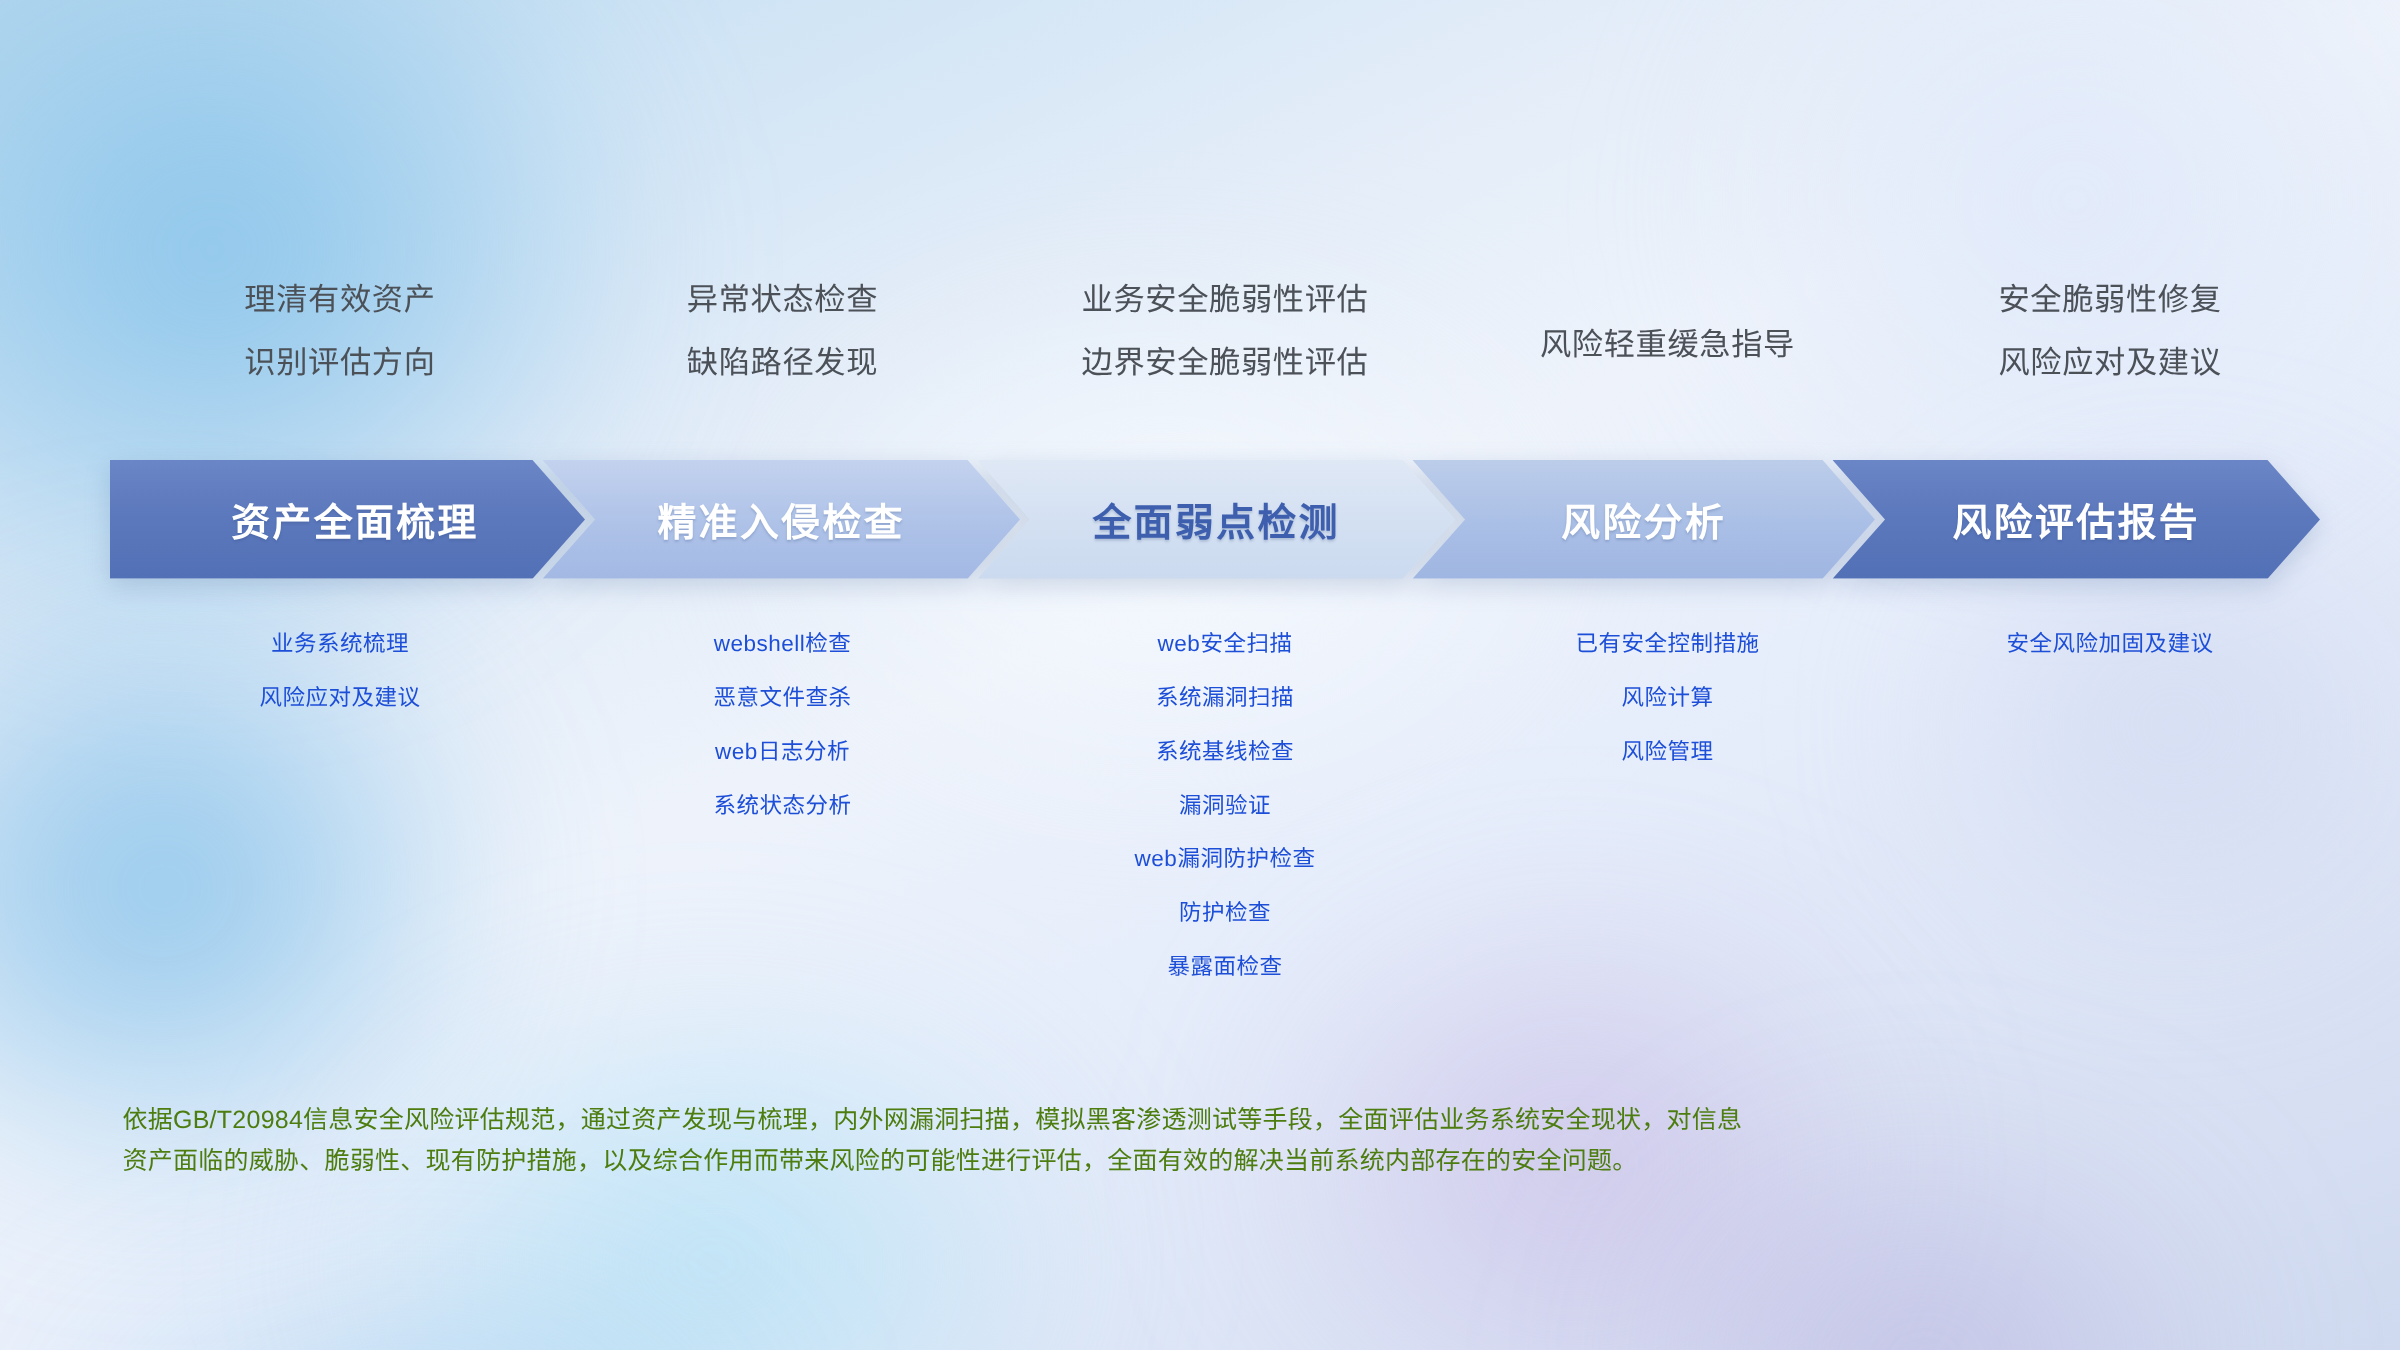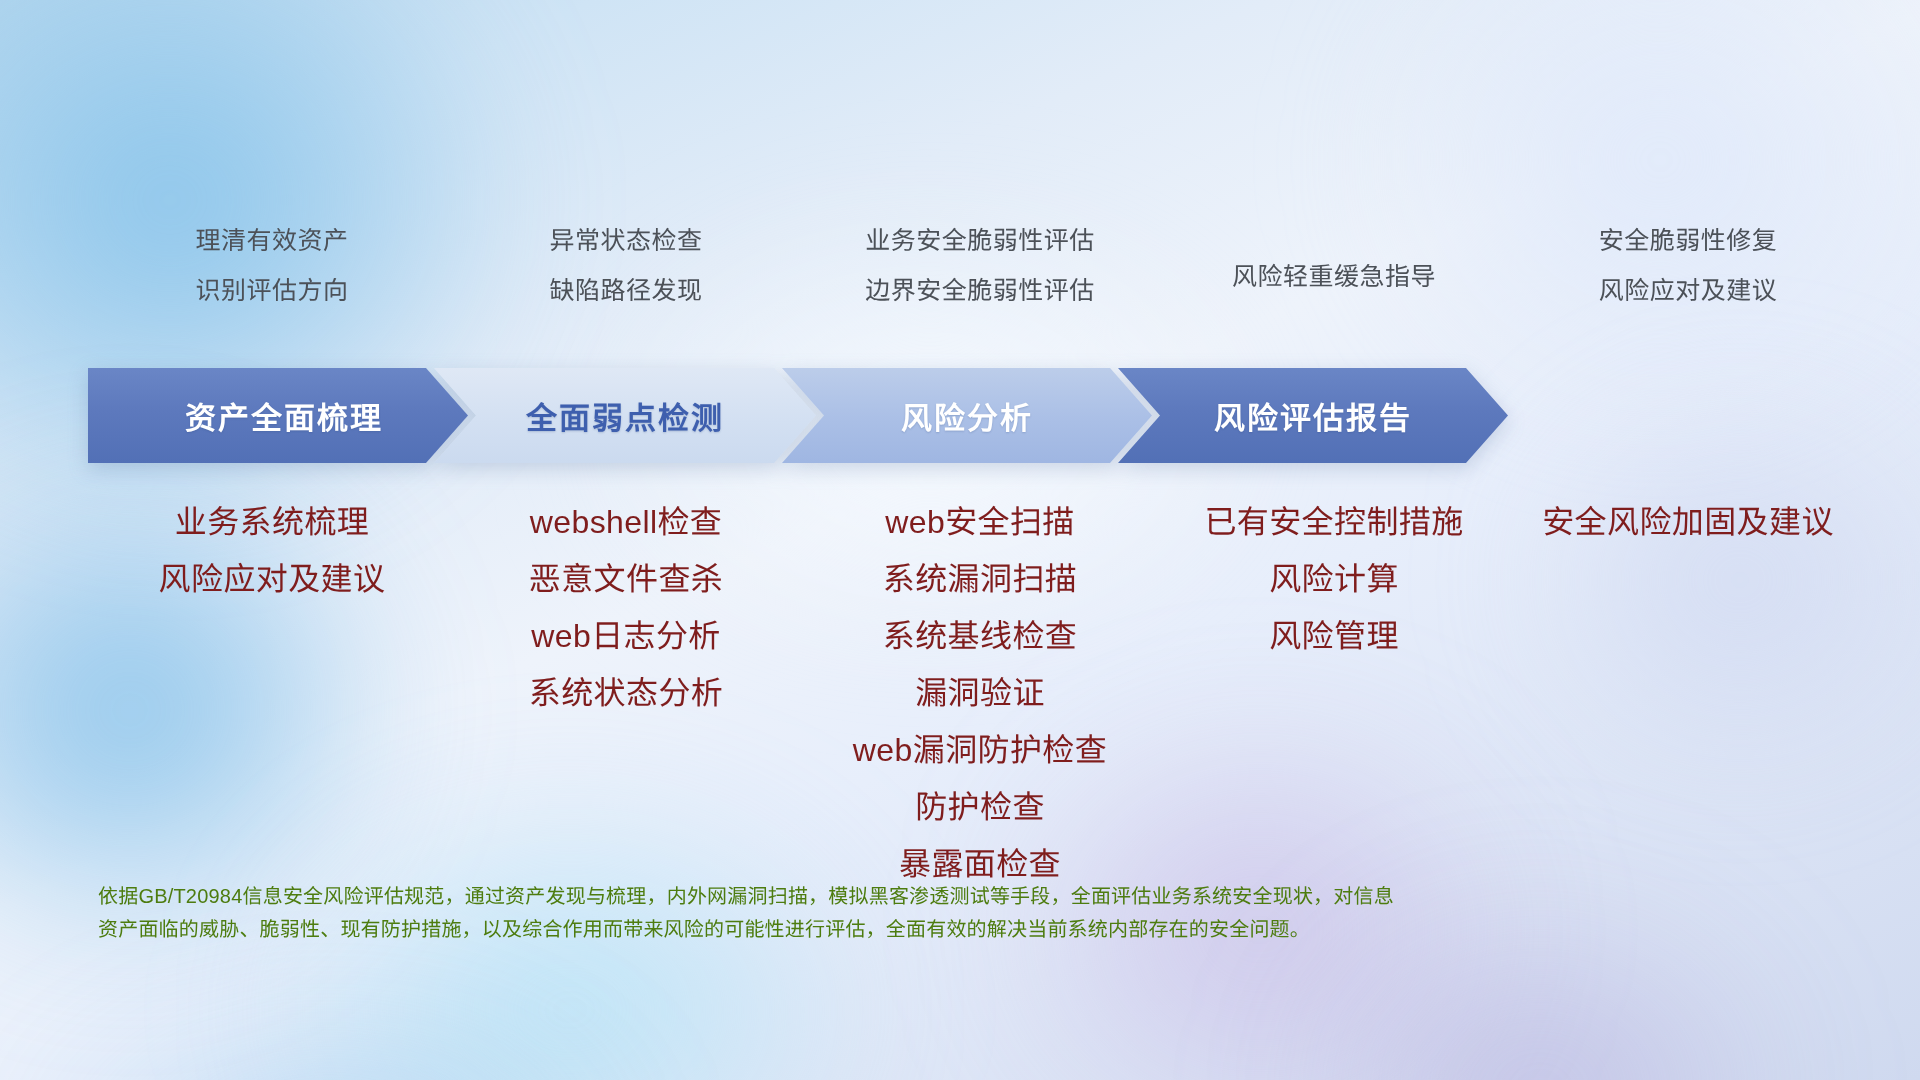--- a/index.html
+++ b/index.html
@@ -111,21 +111,21 @@
   .f3{background:linear-gradient(180deg,#dfe8f5 0%,#d3e0f2 55%,#cbdaef 100%);}
   .f4{background:linear-gradient(180deg,#bccdea 0%,#aabfe6 55%,#9fb6e2 100%);}
   .f5{background:linear-gradient(180deg,#6a86c6 0%,#5d79bd 45%,#5270b6 100%);}
 
   .t-white{color:#ffffff;}
   .t-dark{color:#3e5fae;}
 
   
   #bottomlists{top:506px;align-items:flex-start;}
   .btext{
-    font-size:32px;color:#7f1d1d;line-height:1.0;
+    font-size:18px;color:#1d4ed8;line-height:1.0;
     white-space:nowrap;text-align:center;letter-spacing:.4px;
   }
   .btext + .btext{margin-top:25px;}
   .btext b{font-weight:normal;}
 
   
   #footer{
     position:absolute;left:98px;top:880px;width:1530px;
     font-size:20px;line-height:33px;color:#4d7c0f;letter-spacing:.2px;
   }
@@ -178,20 +178,25 @@
   </div>
 
   <div id="ribbon">
 
     <div class="arrow a1">
       <div class="shape outer clip-first"></div>
       <div class="shape inner clip-first f1"></div>
       <div class="lbl t-white">资产全面梳理</div>
     </div>
 
+    <div class="arrow a2">
+      <div class="shape outer clip-mid"></div>
+      <div class="shape inner clip-mid f2"></div>
+      <div class="lbl t-white">精准入侵检查</div>
+    </div>
 
     <div class="arrow a3">
       <div class="shape outer clip-mid"></div>
       <div class="shape inner clip-mid f3"></div>
       <div class="lbl t-dark">全面弱点检测</div>
     </div>
 
     <div class="arrow a4">
       <div class="shape outer clip-mid"></div>
       <div class="shape inner clip-mid f4"></div>

